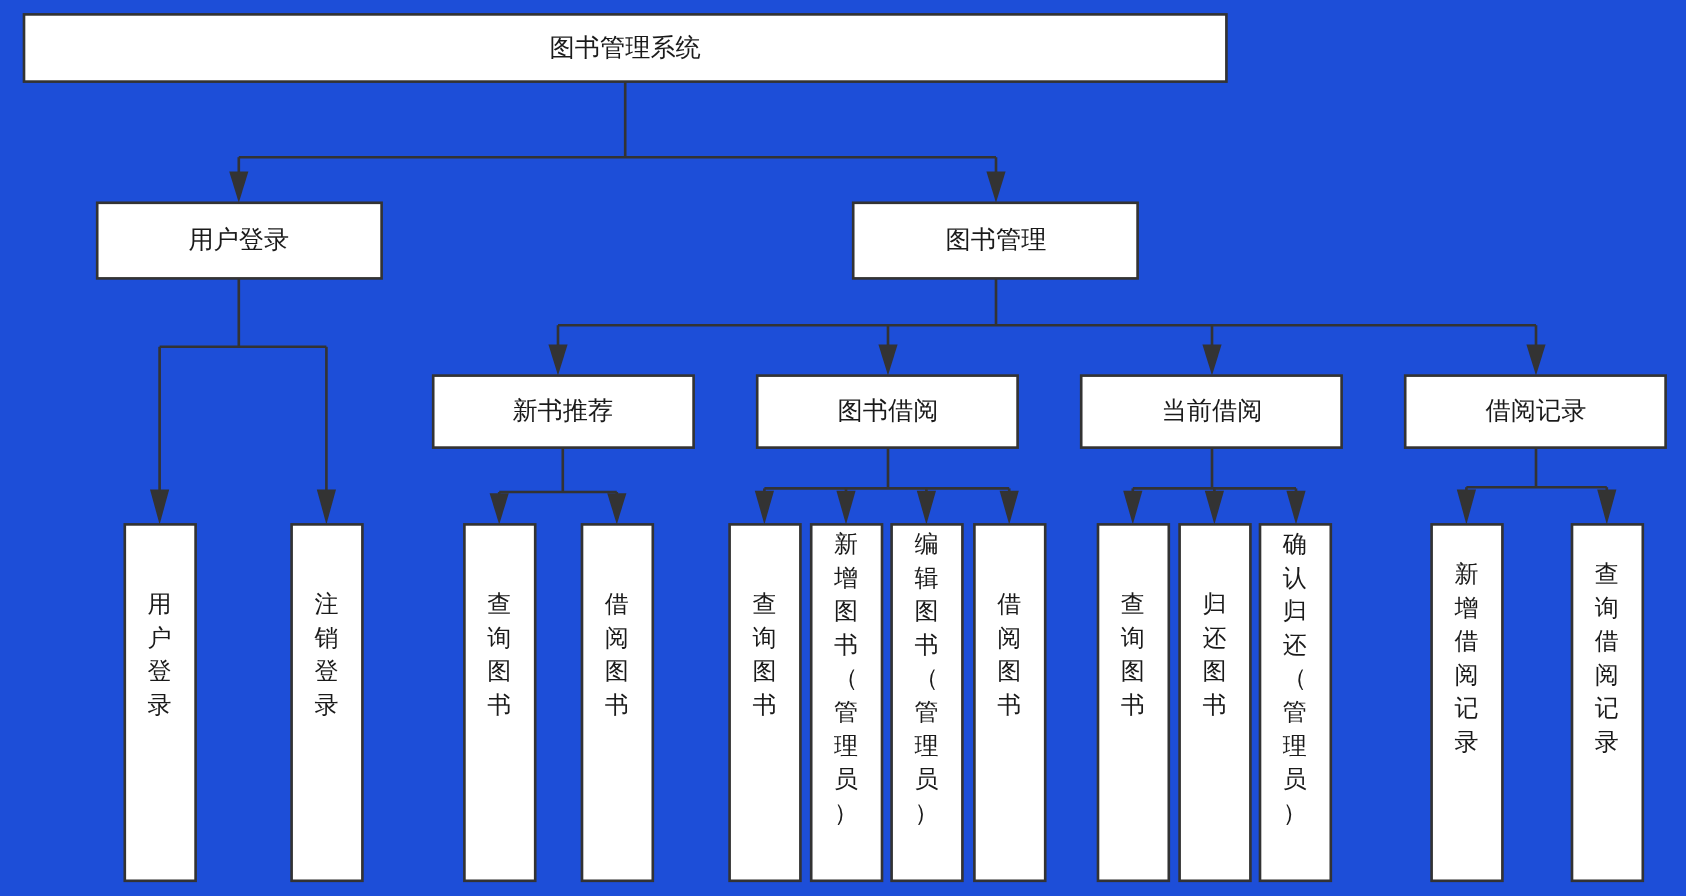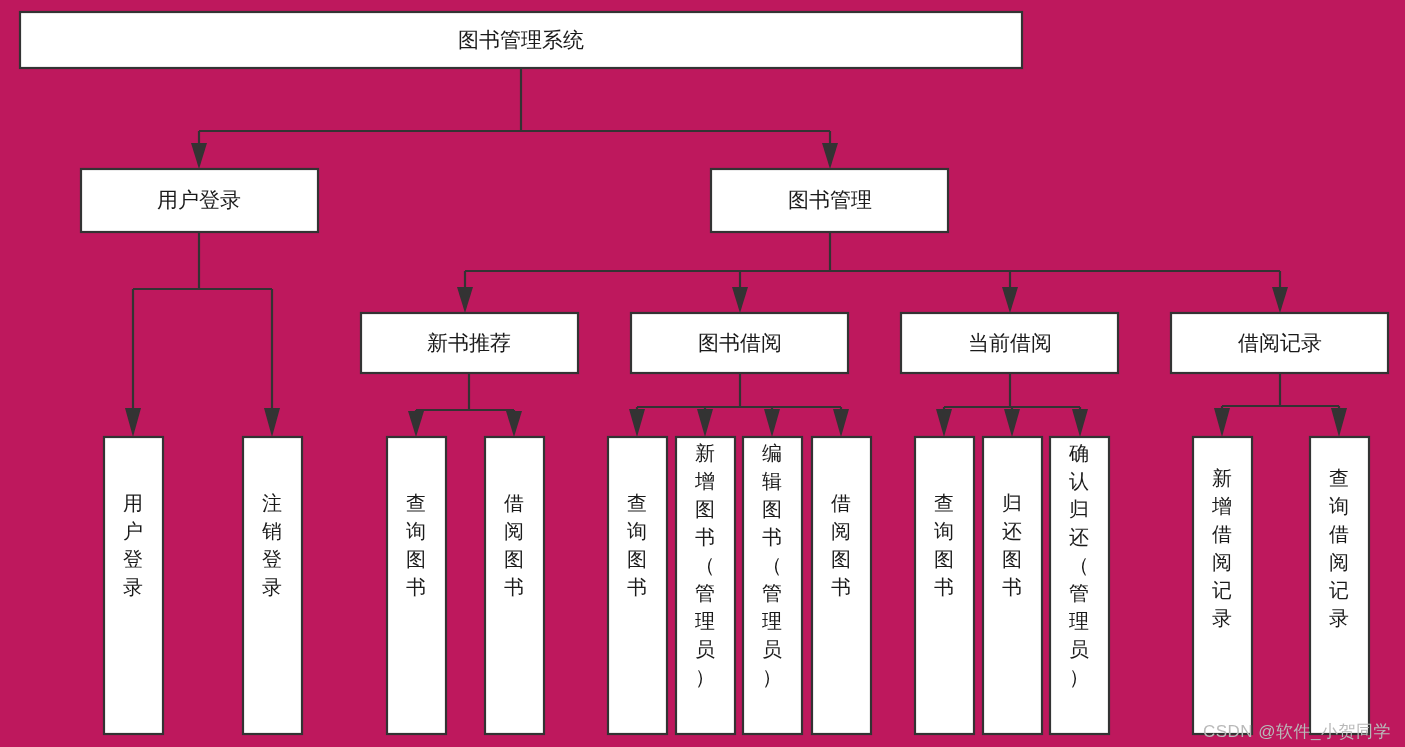--- a/index.html
+++ b/index.html
@@ -8,21 +8,21 @@
     padding: 0;
     background: #ffffff;
   }
   body {
     font-family: "Liberation Sans", "DejaVu Sans", sans-serif;
   }
   #diagram-root {
     position: relative;
     width: 1405px;
     height: 747px;
-    background: #be185d;
+    background: #1d4ed8;
     overflow: hidden;
   }
   svg.flow {
     position: absolute;
     left: 0;
     top: 0;
     width: 1405px;
     height: 747px;
   }
   .node-box {
@@ -220,14 +220,13 @@
       <rect class="node-box" x="1193" y="437" width="59" height="297"></rect>
       <text class="leaf-label vtext" x="1222" y="485"><tspan x="1222" dy="0">新</tspan><tspan x="1222" dy="28">增</tspan><tspan x="1222" dy="28">借</tspan><tspan x="1222" dy="28">阅</tspan><tspan x="1222" dy="28">记</tspan><tspan x="1222" dy="28">录</tspan></text>
     </g>
     <g>
       <rect class="node-box" x="1310" y="437" width="59" height="297"></rect>
       <text class="leaf-label vtext" x="1339" y="485"><tspan x="1339" dy="0">查</tspan><tspan x="1339" dy="28">询</tspan><tspan x="1339" dy="28">借</tspan><tspan x="1339" dy="28">阅</tspan><tspan x="1339" dy="28">记</tspan><tspan x="1339" dy="28">录</tspan></text>
     </g>
 
   </svg>
 
-  <div class="watermark">CSDN @软件_小贺同学</div>
 </div>
 
 </body></html>

